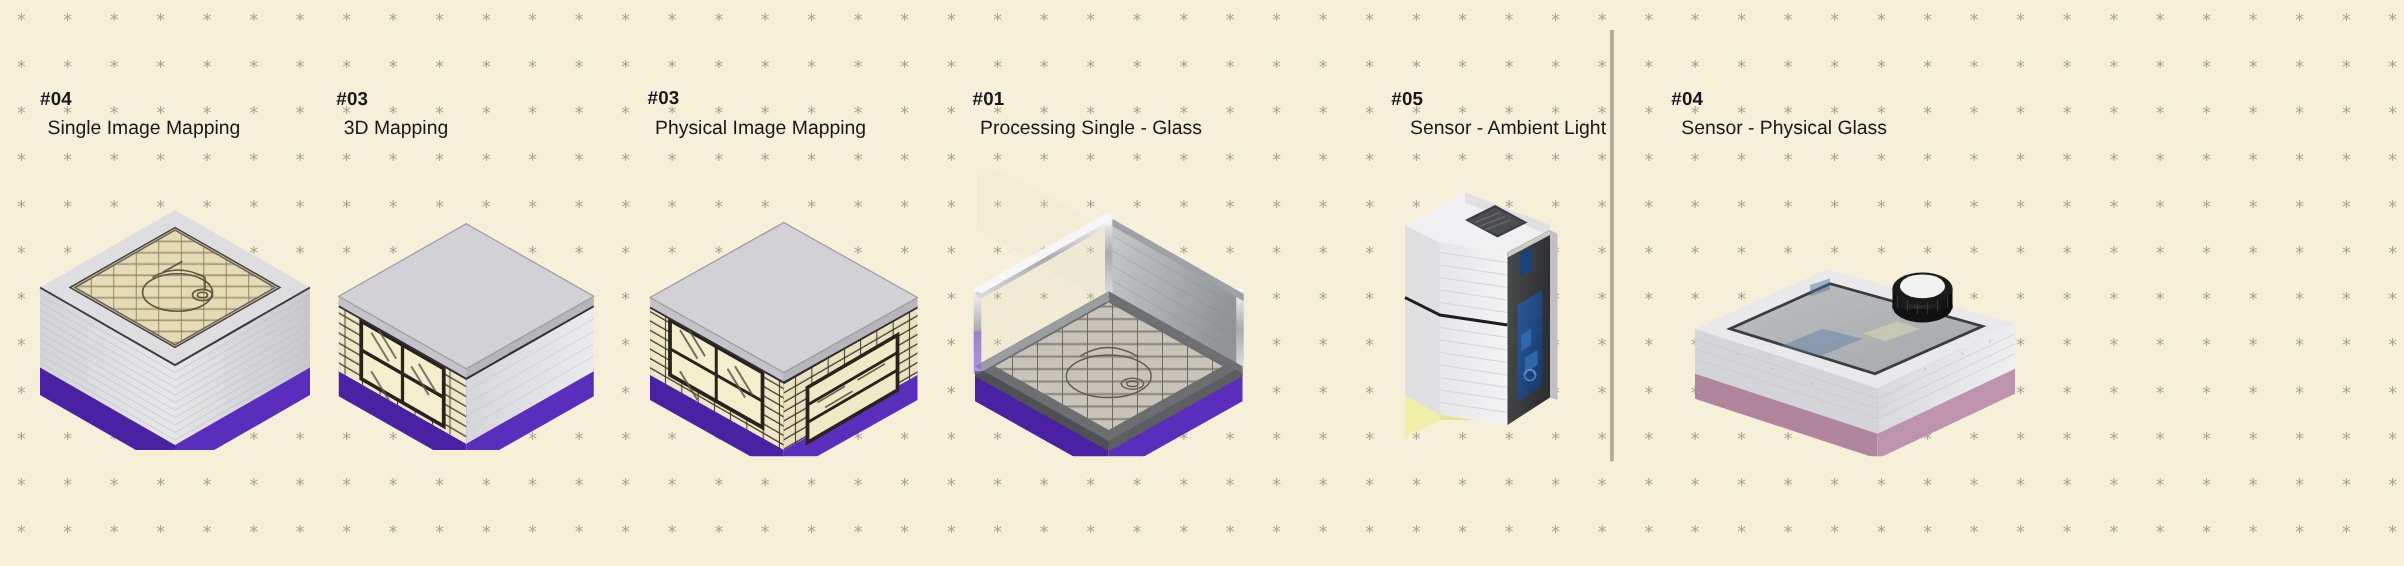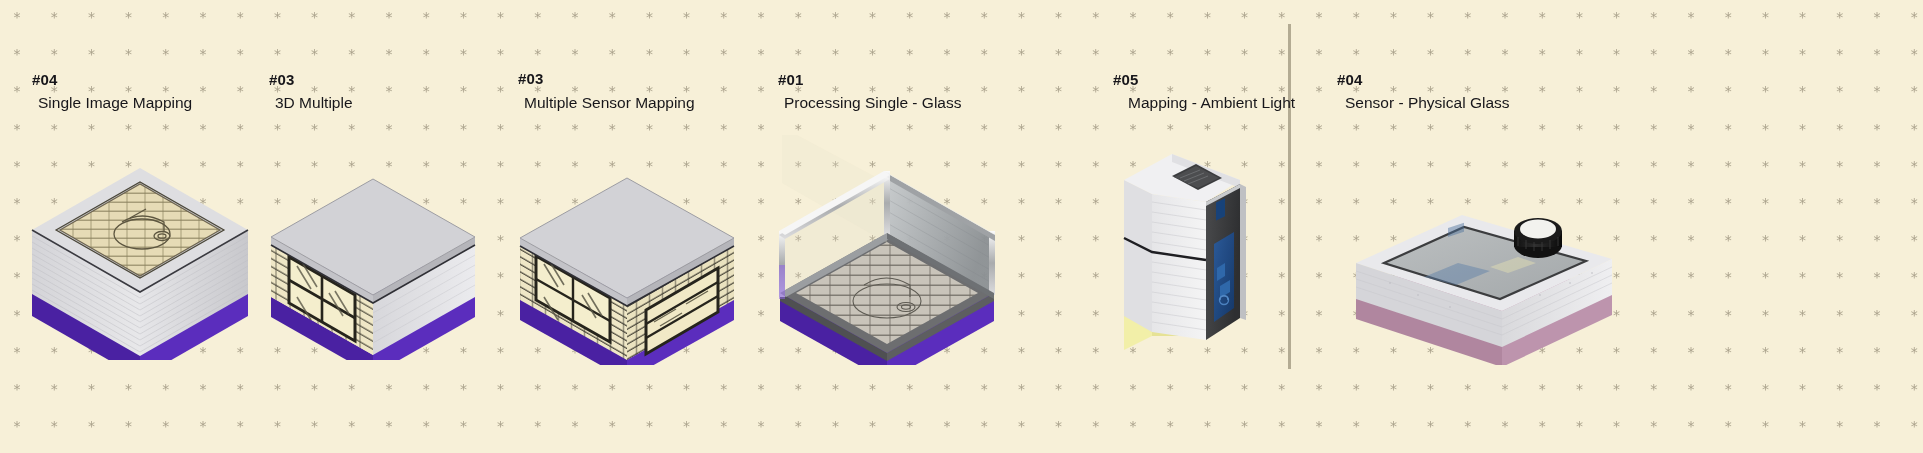--- a/index.html
+++ b/index.html
@@ -695,27 +695,27 @@
       <span class="ast" style="left:1872.0px; top:419.2px; color:#aaa28c">*</span>
       <span class="ast" style="left:1909.2px; top:419.2px; color:#aaa28c">*</span>
     </div>
 
   <div class="divider" style="left: 1288px; top: 24px; height: 345px; background: rgb(179, 171, 147);"></div>
 
   <div id="labels">
       <div class="lbl-num" style="left:32px; top:71px;">#04</div>
       <div class="lbl-title" style="left:38px; top:94px;">Single Image Mapping</div>
       <div class="lbl-num" style="left:269px; top:71px;">#03</div>
-      <div class="lbl-title" style="left:275px; top:94px;">3D Multiple</div>
+      <div class="lbl-title" style="left:275px; top:94px;">3D Mapping</div>
       <div class="lbl-num" style="left:518px; top:70px;">#03</div>
-      <div class="lbl-title" style="left:524px; top:94px;">Multiple Sensor Mapping</div>
+      <div class="lbl-title" style="left:524px; top:94px;">Physical Image Mapping</div>
       <div class="lbl-num" style="left:778px; top:71px;">#01</div>
       <div class="lbl-title" style="left:784px; top:94px;">Processing Single - Glass</div>
       <div class="lbl-num" style="left:1113px; top:71px;">#05</div>
-      <div class="lbl-title" style="left:1128px; top:94px;">Mapping - Ambient Light</div>
+      <div class="lbl-title" style="left:1128px; top:94px;">Sensor - Ambient Light</div>
       <div class="lbl-num" style="left:1337px; top:71px;">#04</div>
       <div class="lbl-title" style="left:1345px; top:94px;">Sensor - Physical Glass</div>
     </div>
 
   <div class="model" style="left:10px; top:130px;">
     <svg width="260" height="230" viewBox="0 0 260 230">
       <defs>
         <linearGradient id="g1L" x1="0" y1="0" x2="1" y2="0">
           <stop offset="0" stop-color="#d4d4d8"></stop>
             <stop offset="1" stop-color="#e8e8ea"></stop>

